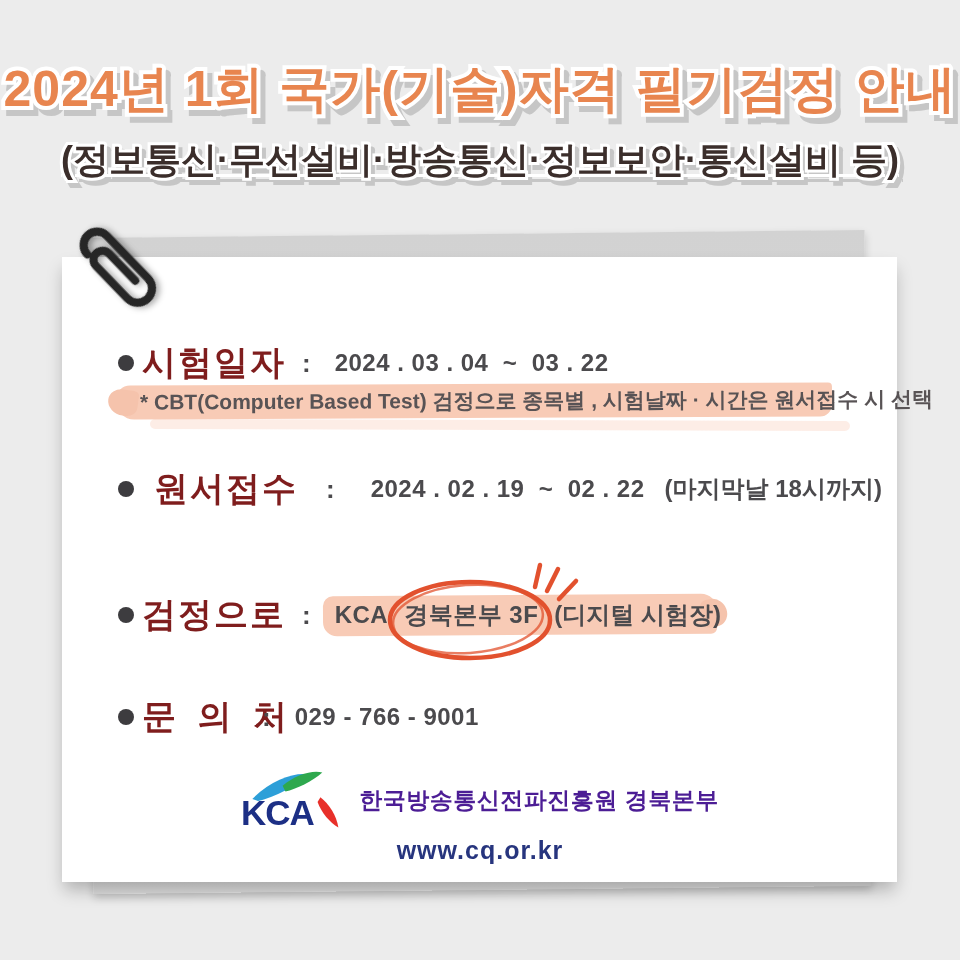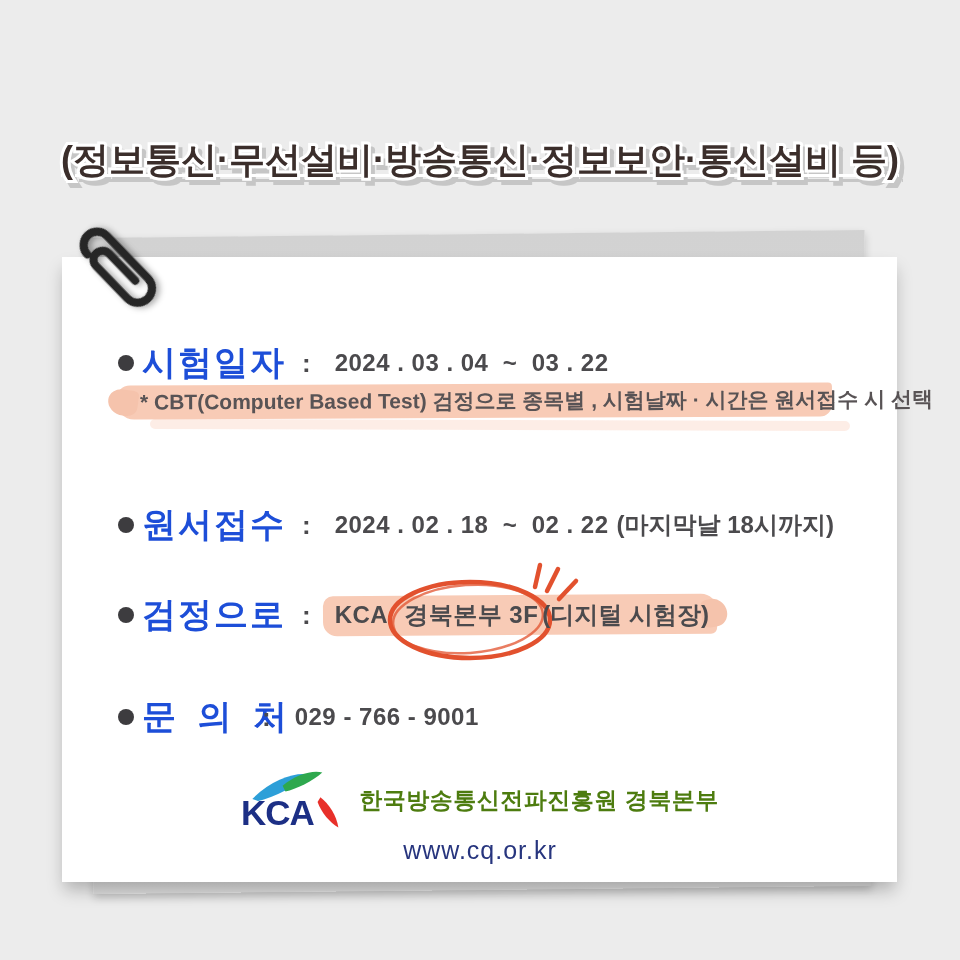--- a/index.html
+++ b/index.html
@@ -51,29 +51,29 @@
 
   
   .row {
     position:absolute; left:118px; display:flex; align-items:center; z-index:2;
   }
   .bullet-dot {
     width:16px; height:16px; border-radius:50%; background:#3D3C3F;
     margin-right:8px; flex:0 0 auto;
   }
   .label {
-    font-size:34px; font-weight:700; color:#1d4ed8;
+    font-size:34px; font-weight:700; color:#7f1d1d;
     width:152px; letter-spacing:2px; white-space:nowrap;
   }
   .sep { font-size:26px; font-weight:600; color:#4B4A4D; margin:0 24px 0 8px; }
   .value { font-size:24px; font-weight:600; color:#4B4A4D; white-space:pre; letter-spacing:0.5px; }
   .suffix { font-size:24px; font-weight:600; color:#4B4A4D; margin-left:8px; white-space:nowrap; }
 
   .row-exam-date   { top:340px; }
-  .row-application { top:502px; }
+  .row-application { top:466px;gap:12px; }
   .row-location    { top:592px; }
   .row-contact     { top:694px; }
   .row-contact .label { width:112px; letter-spacing:6px; }
 
   
   .note-strip {
     position:absolute; left:116px; top:384px; width:716px; height:34px;
     background:#F8CBB6; border-radius:14px 4px 12px 18px;
     transform:rotate(-0.25deg);
     display:flex; align-items:center; z-index:2;
@@ -113,31 +113,32 @@
     position:absolute; right:-42px; top:-38px; width:48px; height:46px;
     pointer-events:none;
   }
 
   
   .footer-logo-row {
     position:absolute; top:768px; left:0; width:100%;
     display:flex; justify-content:center; align-items:center; gap:14px; z-index:2;
   }
   .kca-logo { width:104px; height:64px; }
-  .org-name { font-size:23px; font-weight:800; color:#4d7c0f; letter-spacing:0.5px; white-space:nowrap; }
+  .org-name { font-size:23px; font-weight:800; color:#4c1d95; letter-spacing:0.5px; white-space:nowrap; }
   .website {
     position:absolute; top:836px; left:0; width:100%; text-align:center;
-    font-size:25px; font-weight:400; color:#27357E; letter-spacing:1px; z-index:2;
+    font-size:25px; font-weight:700; color:#27357E; letter-spacing:1px; z-index:2;
   }
 </style>
 </head>
 <body>
 
 <div class="poster">
 
+  <div class="title">2024년 1회 국가(기술)자격 필기검정 안내</div>
   <div class="subtitle">(정보통신·무선설비·방송통신·정보보안·통신설비 등)</div>
 
   <div class="back-sheet"></div>
   <div class="card"></div>
 
   <svg class="paperclip" viewBox="0 0 70 118">
     <path d="M21,26 A15,15 0 0 1 51,26 L51,92 A16,16 0 0 1 19,92 L19,42 A10,10 0 0 1 39,42 L39,84" fill="none" stroke="#262626" stroke-width="9" stroke-linecap="round"></path>
   </svg>
 
   <div class="row row-exam-date">
@@ -149,21 +150,21 @@
 
   <div class="note-strip">
     <span class="note-text">* CBT(Computer Based Test) 검정으로 종목별 , 시험날짜 · 시간은 원서접수 시 선택</span>
   </div>
   <div class="note-echo"></div>
 
   <div class="row row-application">
     <span class="bullet-dot"></span>
     <span class="label">원서접수</span>
     <span class="sep">:</span>
-    <span class="value">2024 . 02 . 18  ~  02 . 22</span>
+    <span class="value">2024 . 02 . 19  ~  02 . 22</span>
     <span class="suffix">(마지막날 18시까지)</span>
   </div>
 
   <div class="row row-location">
     <span class="bullet-dot"></span>
     <span class="label">검정으로</span>
     <span class="sep">:</span>
     <span class="loc-value-wrap">
       <span class="loc-highlight"></span>
       <span class="value loc-text">KCA</span>
@@ -172,21 +173,21 @@
         <svg class="circle-svg" viewBox="0 0 176 92">
           <ellipse cx="88" cy="46" rx="80" ry="38" fill="none" stroke="#E2512E" stroke-width="4.5" stroke-linecap="round"></ellipse>
           <ellipse cx="86" cy="45" rx="75" ry="34" fill="none" stroke="#E2512E" stroke-width="2.5" opacity="0.75" transform="rotate(-4 86 45)"></ellipse>
         </svg>
         <svg class="emphasis-svg" viewBox="0 0 48 46">
           <path d="M8,4 L3,26" stroke="#E2512E" stroke-width="4.5" stroke-linecap="round" fill="none"></path>
           <path d="M26,8 L15,30" stroke="#E2512E" stroke-width="4.5" stroke-linecap="round" fill="none"></path>
           <path d="M44,20 L27,38" stroke="#E2512E" stroke-width="4.5" stroke-linecap="round" fill="none"></path>
         </svg>
       </span>
-      <span class="suffix loc-text" style="margin-left:4px;">(디지털 시험장)</span>
+      <span class="suffix loc-text" style="margin-left:16px;">(디지털 시험장)</span>
     </span>
   </div>
 
   <div class="row row-contact">
     <span class="bullet-dot"></span>
     <span class="label">문 의 처</span>
     <span class="sep">:</span>
     <span class="value">029 - 766 - 9001</span>
   </div>
 

